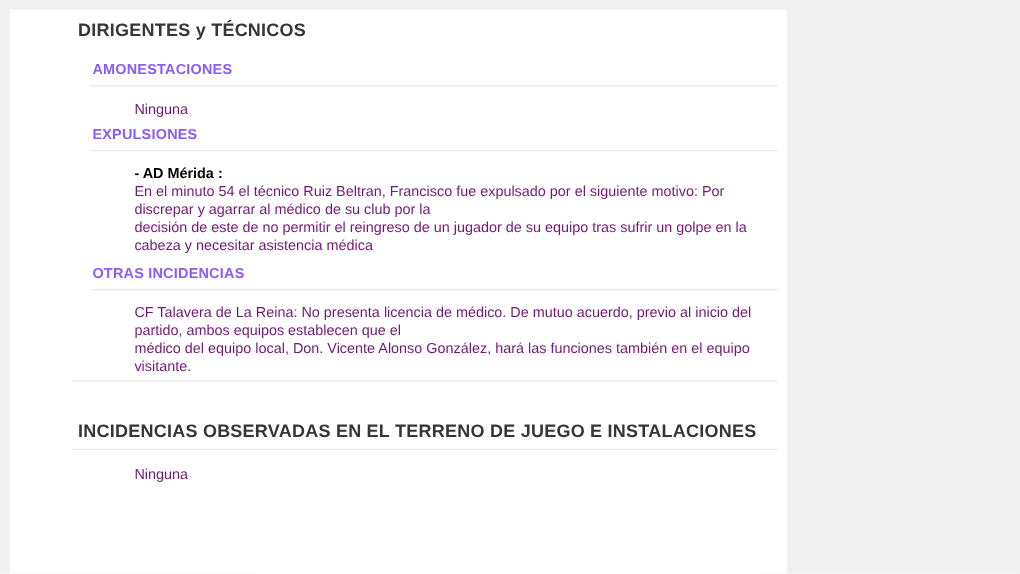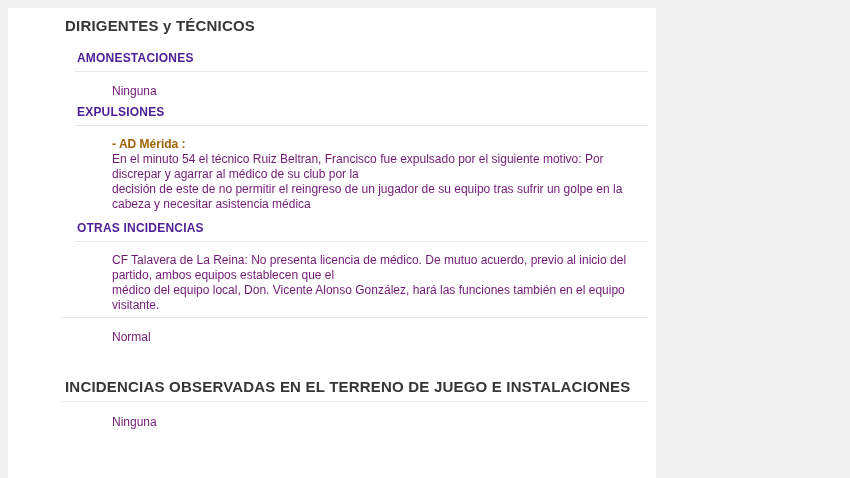--- a/index.html
+++ b/index.html
@@ -27,21 +27,21 @@
     line-height: 18px;
     font-weight: bold;
     color: #363636;
     letter-spacing: 0.2px;
     margin: 0 8px 0 57px;
   }
   .h-sub {
     font-size: 12px;
     line-height: 14px;
     font-weight: bold;
-    color: #4c1d95;
+    color: #8b5cf6;
     letter-spacing: 0.2px;
     margin: 0 8px 0 69px;
   }
   .rule-main {
     height: 0;
     border-top: 1px solid #e8e8ea;
     margin: 0 8px 0 52px;
   }
   .rule-sub {
     height: 0;
@@ -50,21 +50,21 @@
   }
   .txt {
     font-size: 12px;
     line-height: 15px;
     color: #701a75;
     margin: 0 13px 0 104px;
     white-space: pre-line;
   }
   .txt-bold {
     font-weight: bold;
-    color: #a16207;
+    color: #000000;
   }
   
   .mt-9  { margin-top: 9px; }
   .mt-16 { margin-top: 16px; }
   .mt-6  { margin-top: 6px; }
   .mt-12 { margin-top: 12px; }
   .mt-11 { margin-top: 11px; }
   .mt-0  { margin-top: 0; }
   .mt-4  { margin-top: 4px; }
   .mt-34 { margin-top: 34px; }
@@ -88,19 +88,18 @@
   <div class="txt txt-bold mt-11">- AD Mérida :</div>
   <div class="txt mt-0">En el minuto 54 el técnico Ruiz Beltran, Francisco fue expulsado por el siguiente motivo: Por discrepar y agarrar al médico de su club por la
 decisión de este de no permitir el reingreso de un jugador de su equipo tras sufrir un golpe en la cabeza y necesitar asistencia médica</div>
 
   <div class="h-sub mt-9">OTRAS INCIDENCIAS</div>
   <div class="rule-sub mt-6"></div>
   <div class="txt mt-11">CF Talavera de La Reina: No presenta licencia de médico. De mutuo acuerdo, previo al inicio del partido, ambos equipos establecen que el
 médico del equipo local, Don. Vicente Alonso González, hará las funciones también en el equipo visitante.</div>
 
   <div class="rule-main mt-4"></div>
-  <div class="txt mt-12">Normal</div>
 
   <div class="h-main mt-33">INCIDENCIAS OBSERVADAS EN EL TERRENO DE JUEGO E INSTALACIONES</div>
   <div class="rule-main mt-5"></div>
   <div class="txt mt-13">Ninguna</div>
 
 </div>
 
 </body></html>

